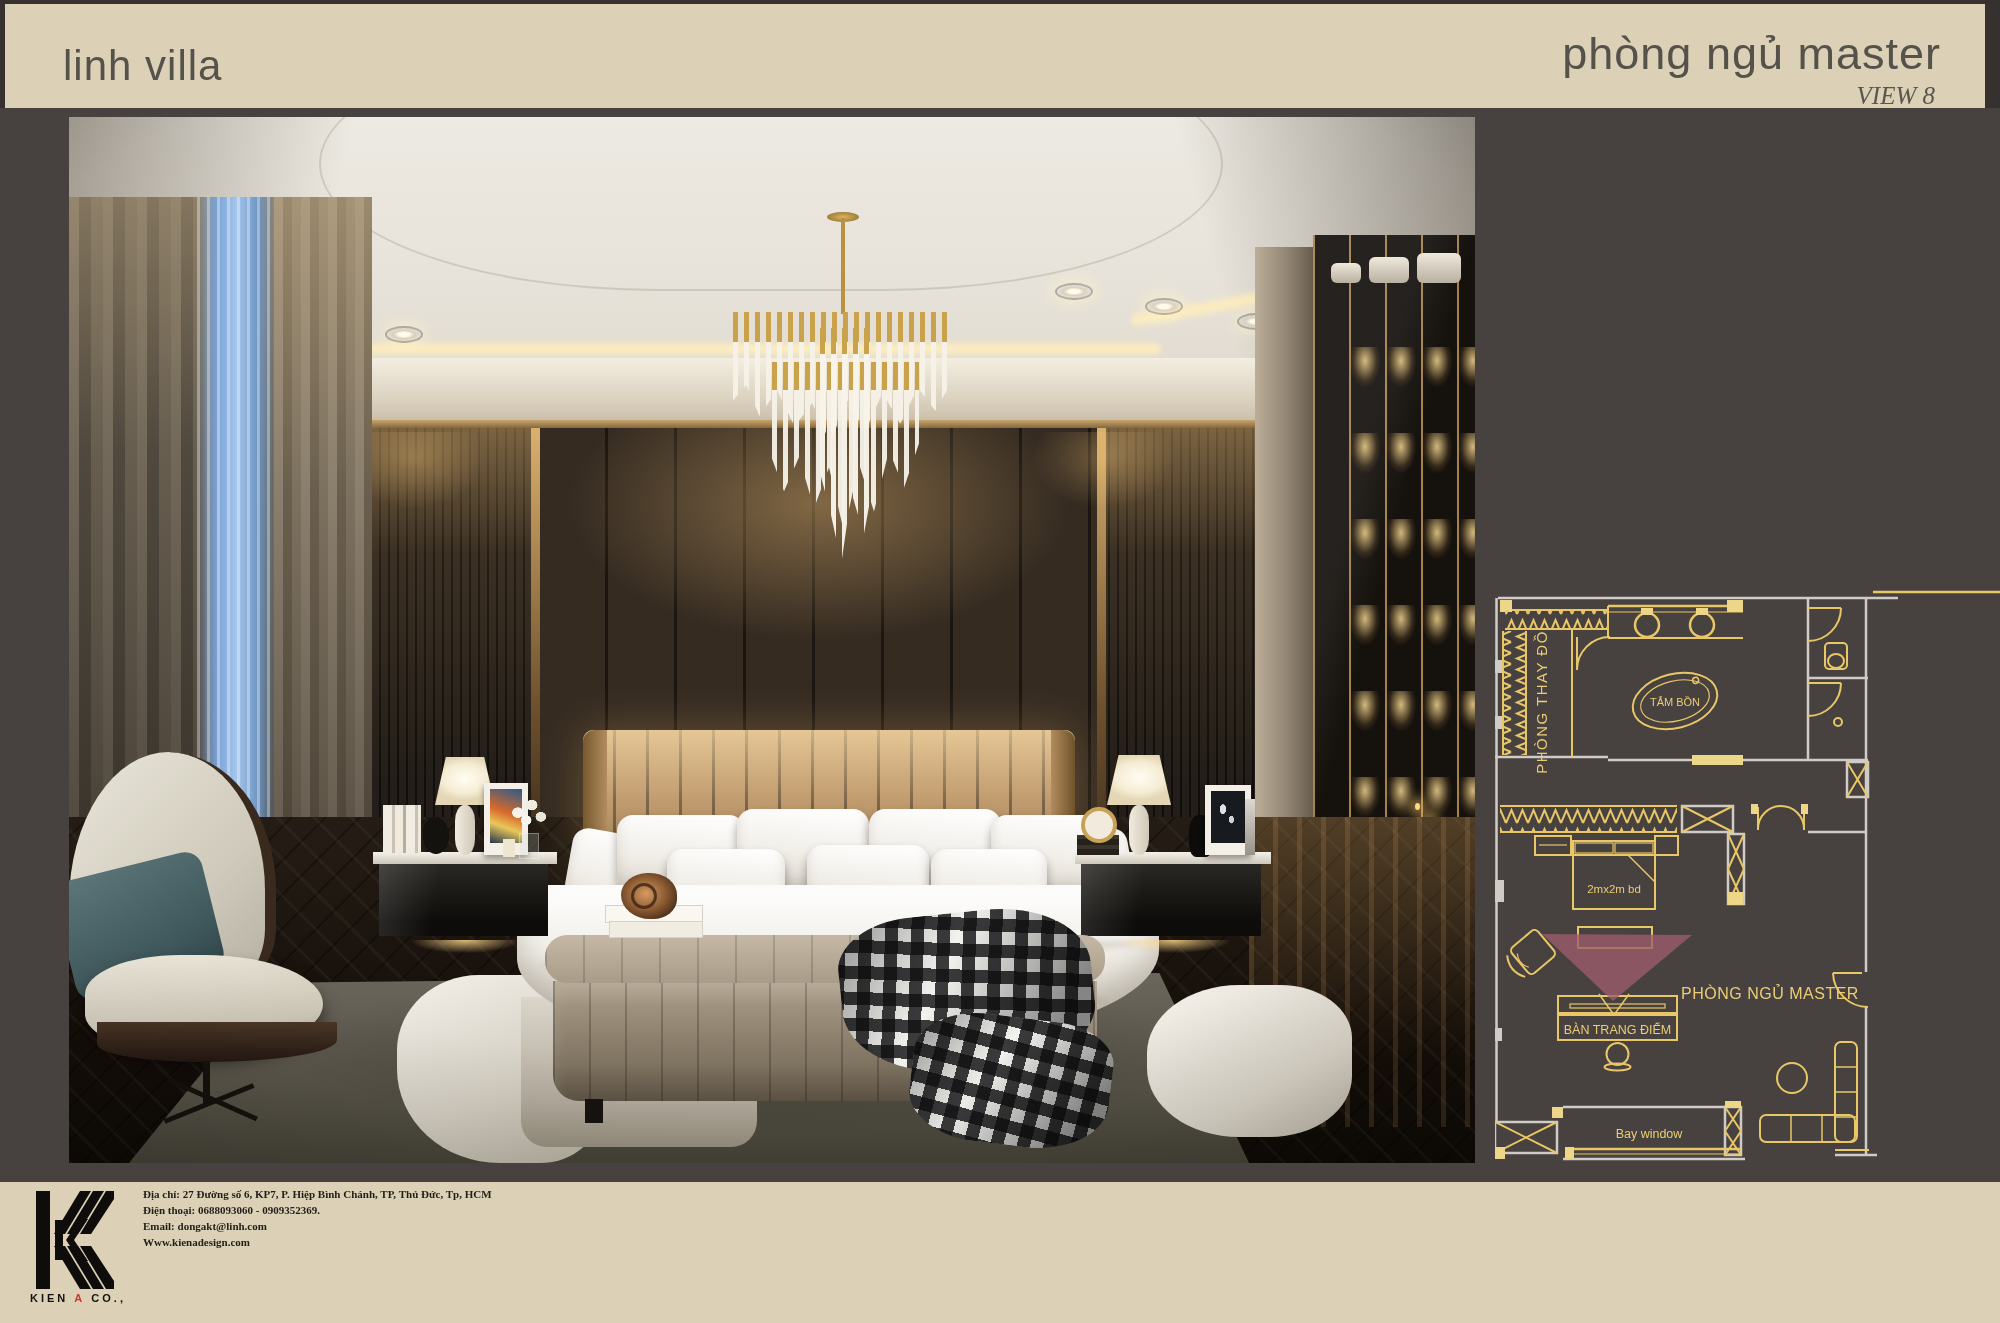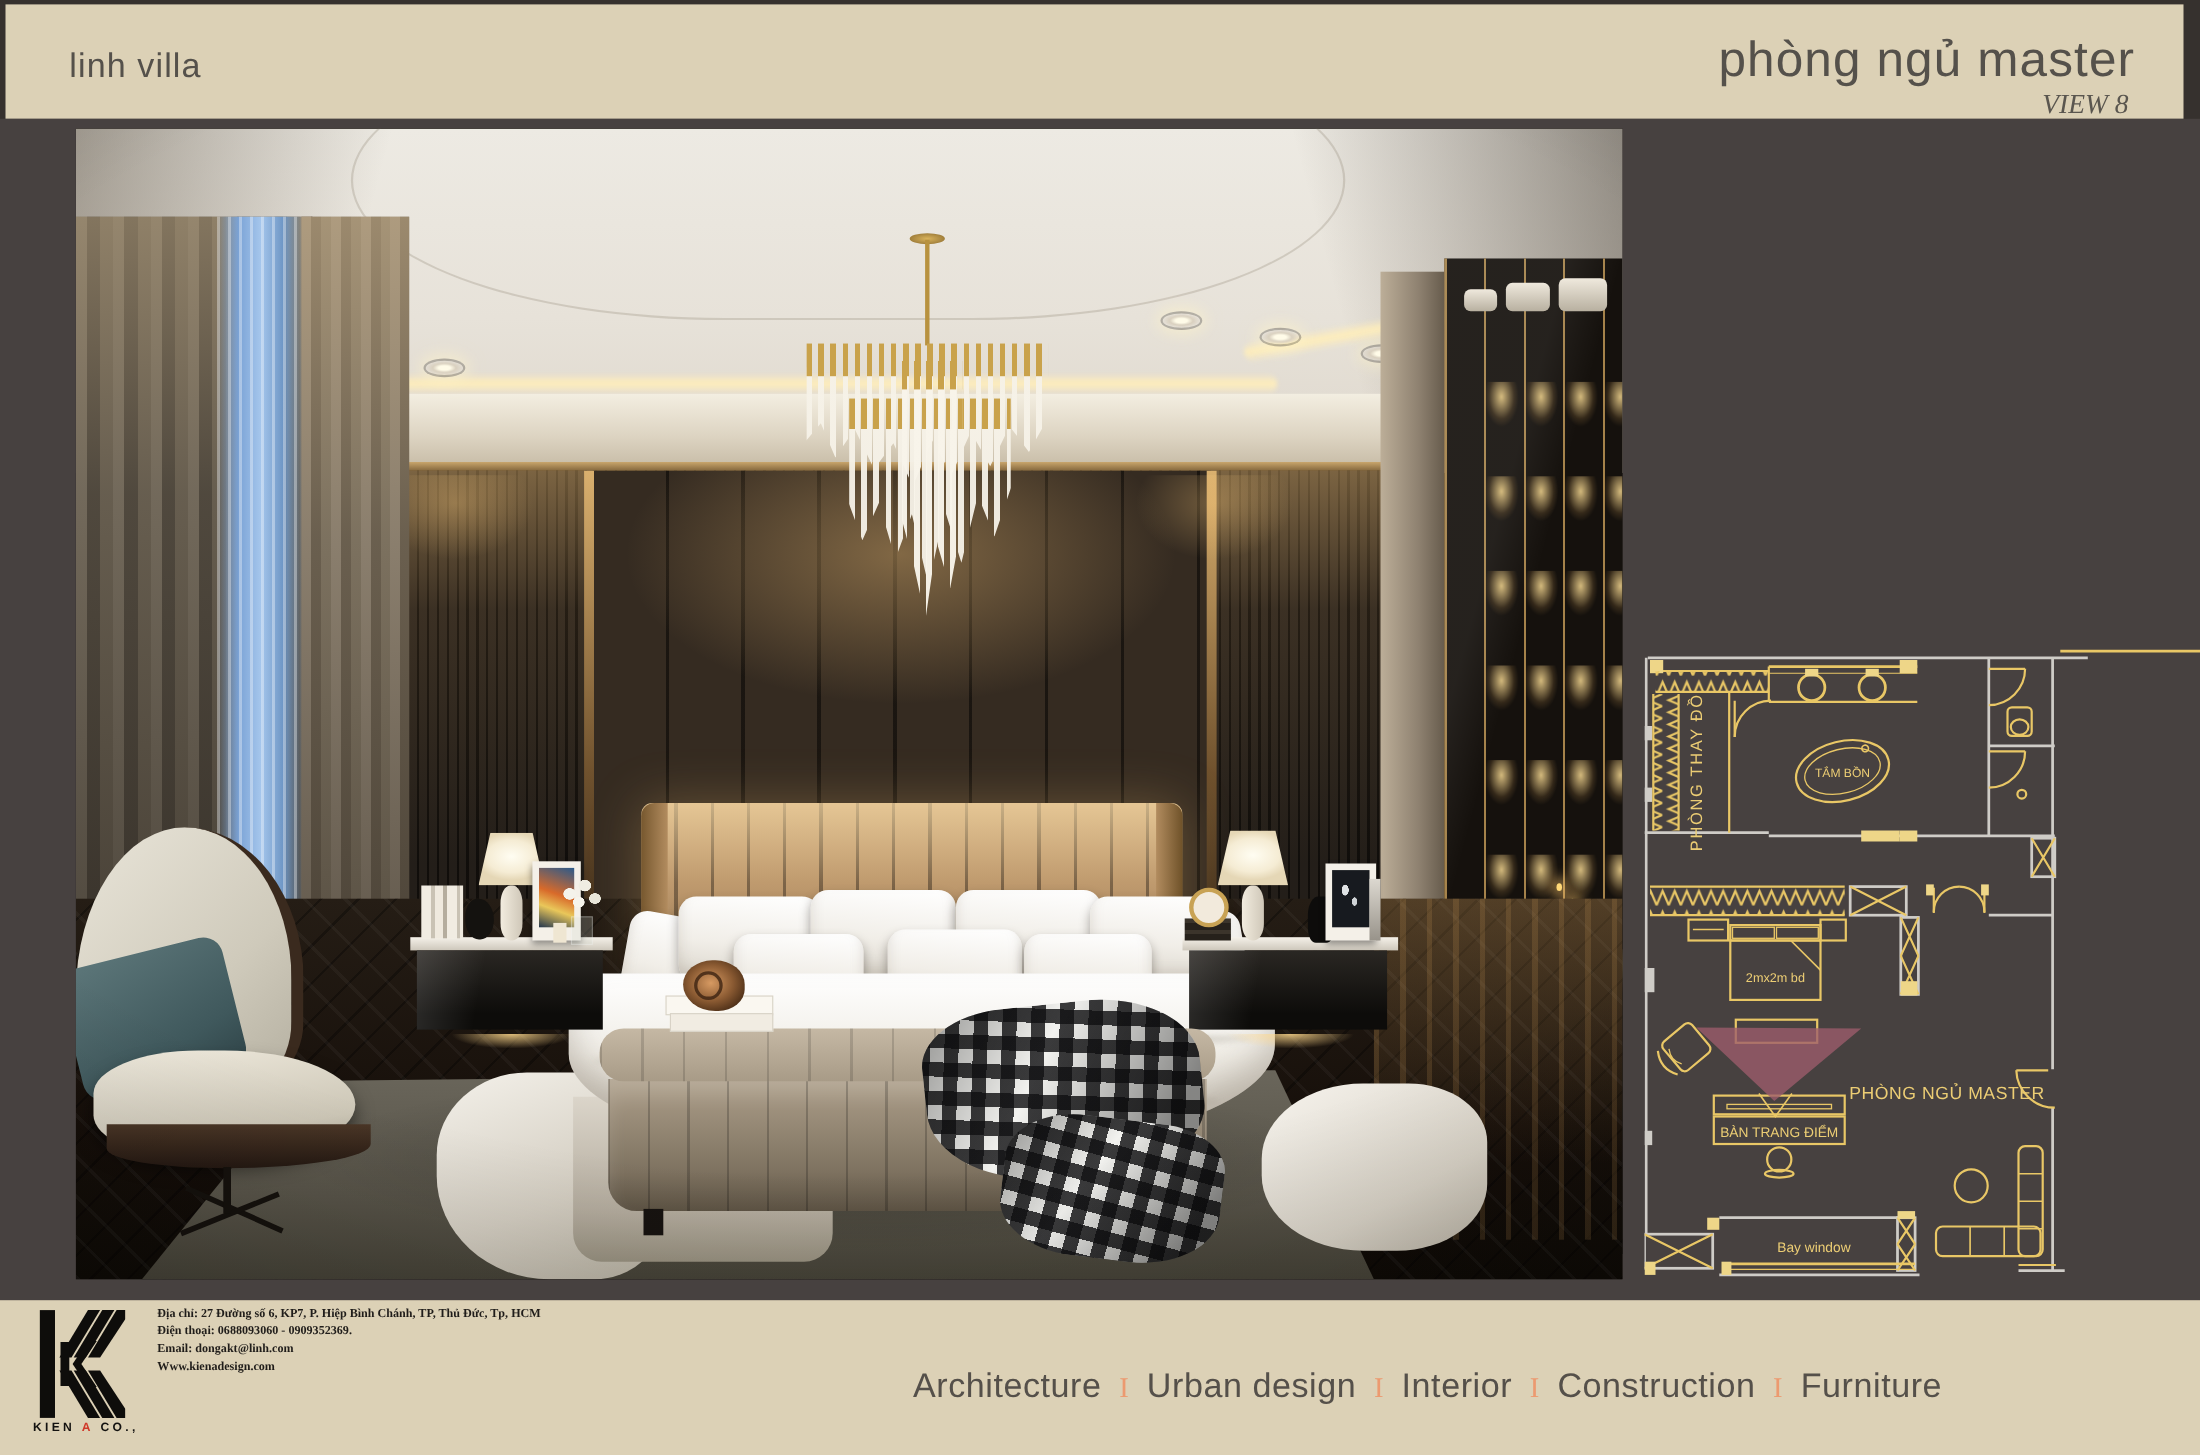--- a/index.html
+++ b/index.html
@@ -1,21 +1,21 @@
 <!DOCTYPE html>
 <html><head>
 <meta charset="utf-8">
 <style>
   html,body{margin:0;padding:0;}
   body{width:2000px;height:1323px;position:relative;background:#36312e;
        font-family:"Liberation Sans", sans-serif;overflow:hidden;}
 
   
   .header{position:absolute;left:5px;top:4px;width:1980px;height:104px;background:#dcd1b6;}
-  .project-title{position:absolute;left:58px;top:38px;font-size:31px;font-weight:300;
+  .project-title{position:absolute;left:58px;top:38px;font-size:42px;font-weight:300;
                  color:#55514b;letter-spacing:1px;}
   .room-title{position:absolute;right:44px;top:24px;font-size:45px;font-weight:300;
               color:#55514b;letter-spacing:1px;}
   .view-label{position:absolute;right:50px;top:78px;font-size:25px;font-style:italic;
               font-family:"Liberation Serif", serif;color:#5a564f;}
 
   
   .board{position:absolute;left:0;top:108px;width:2000px;height:1075px;background:#474140;}
 
   
@@ -570,14 +570,13 @@
   </svg>
   <div class="logo-caption"><span>KIEN</span>&nbsp;<span class="a">A</span>&nbsp;<span>CO.,</span></div>
 
   <div class="company">
     <p class="company-line">Địa chỉ: 27 Đường số 6, KP7, P. Hiệp Bình Chánh, TP, Thủ Đức, Tp, HCM</p>
     <p class="company-line">Điện thoại: 0688093060 - 0909352369.</p>
     <p class="company-line">Email: dongakt@linh.com</p>
     <p class="company-line">Www.kienadesign.com</p>
   </div>
 
-  <div class="services"><span class="svc">Architecture</span><span class="sep">I</span><span class="svc">Urban design</span><span class="sep">I</span><span class="svc">Interior</span><span class="sep">I</span><span class="svc">Construction</span><span class="sep">I</span><span class="svc">Furniture</span></div>
 </div>
 
 </body></html>

